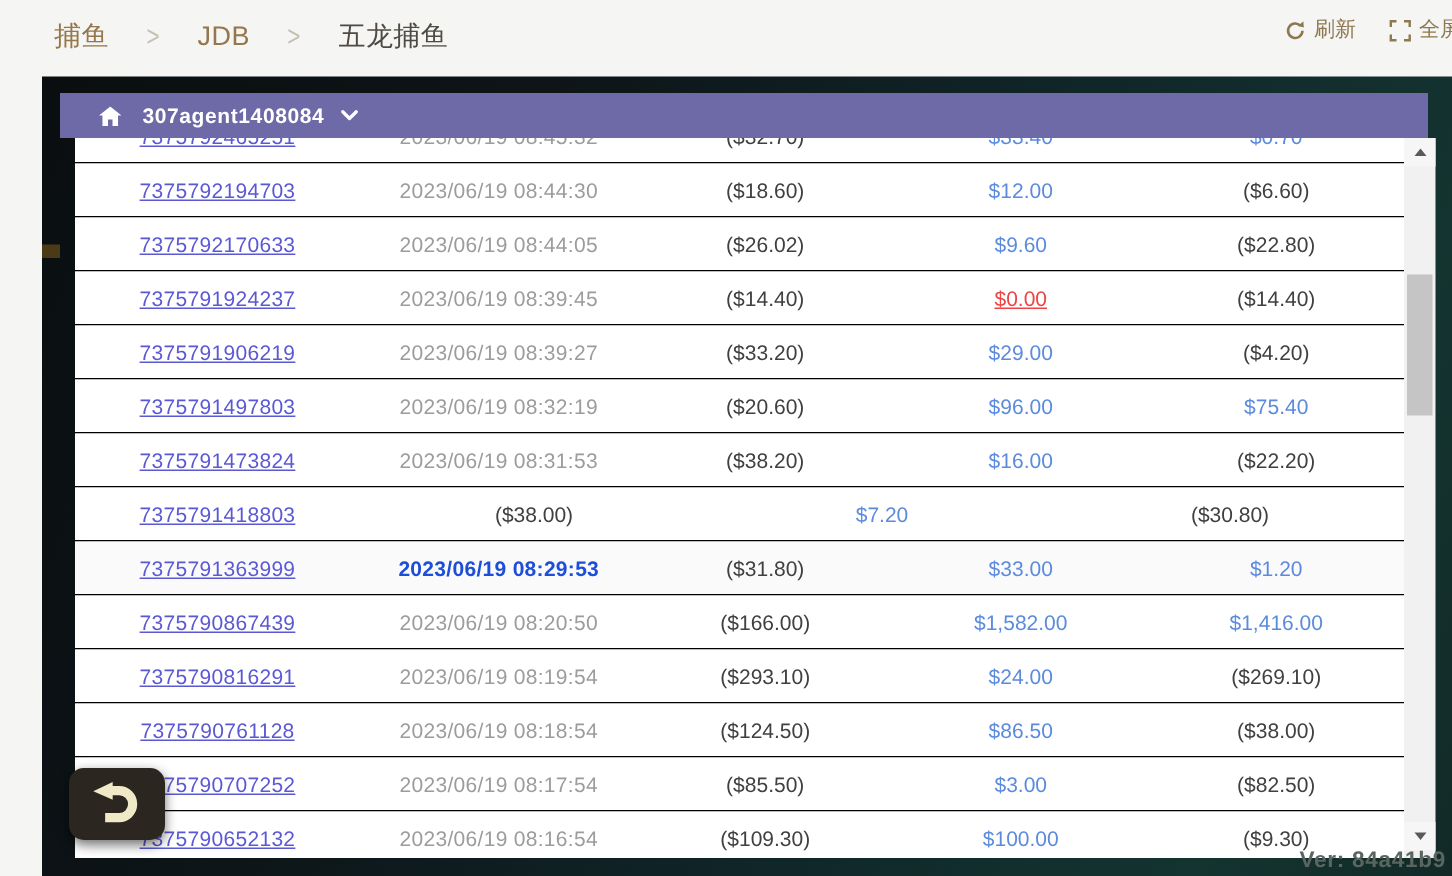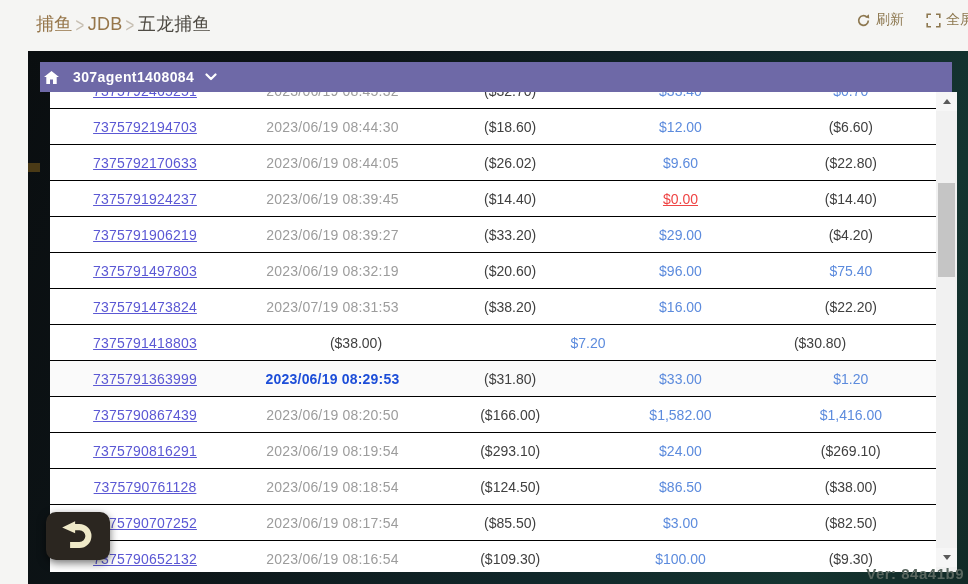--- a/index.html
+++ b/index.html
@@ -4,38 +4,38 @@
 <style>
   html,body{margin:0;padding:0;}
   body{
     width:968px;height:584px;overflow:hidden;position:relative;
     background:#f5f5f3;
     font-family:"Liberation Sans", sans-serif;
     -webkit-font-smoothing:antialiased;
   }
   
   .topbar{position:absolute;left:0;top:0;width:968px;height:51px;background:#f5f5f3;}
-  .breadcrumb{position:absolute;left:36px;top:12px;font-size:18px;letter-spacing:.3px;display:flex;align-items:center;gap:3px;}
+  .breadcrumb{position:absolute;left:36px;top:12px;font-size:18px;letter-spacing:.3px;display:flex;align-items:center;gap:25px;}
   .crumb-link{color:#96764a;text-decoration:none;cursor:pointer;}
   .crumb-sep{color:#c7bfb2;font-size:15px;transform:scaleY(1.3);}
   .crumb-current{color:#4f4b44;}
   .toolbar{position:absolute;right:-6px;top:11px;display:flex;align-items:center;gap:22px;color:#8d7850;font-size:14px;}
   .tool-btn{display:flex;align-items:center;gap:5px;cursor:pointer;white-space:nowrap;}
   .tool-btn svg{display:block;}
   
   .dark-region{
     position:absolute;left:28px;top:51px;width:940px;height:533px;
     background:linear-gradient(112deg,#0a0e10 0%,#0d1518 30%,#10272a 62%,#143430 85%,#122a27 100%);
   }
   .red-patch{position:absolute;left:0;top:112px;width:12px;height:9px;background:#4a3a16;}
   
   .panel-header{
     position:absolute;left:12px;top:11px;width:912px;height:30px;
     background:#6e69a7;color:#fff;display:flex;align-items:center;
-    padding-left:4px;box-sizing:border-box;
+    padding-left:26px;box-sizing:border-box;
   }
   .panel-header .home{margin-right:14px;display:flex;cursor:pointer;}
   .agent-name{font-size:14px;font-weight:700;letter-spacing:.4px;cursor:pointer;}
   .panel-header .caret{margin-left:11px;display:flex;cursor:pointer;}
   
   .panel-body{
     position:absolute;left:22px;top:41px;width:886px;height:480px;
     background:#fff;overflow:hidden;
     box-shadow:inset 16px 0 16px -16px rgba(0,0,0,.45);
   }
@@ -160,21 +160,21 @@
         </div>
         <div class="trow">
           <div class="cell cell-id"><a>7375791497803</a></div>
           <div class="cell cell-date">2023/06/19 08:32:19</div>
           <div class="cell cell-a tone-red">($20.60)</div>
           <div class="cell cell-a tone-blue">$96.00</div>
           <div class="cell cell-a tone-blue">$75.40</div>
         </div>
         <div class="trow">
           <div class="cell cell-id"><a>7375791473824</a></div>
-          <div class="cell cell-date">2023/07/19 08:31:53</div>
+          <div class="cell cell-date">2023/06/19 08:31:53</div>
           <div class="cell cell-a tone-red">($38.20)</div>
           <div class="cell cell-a tone-blue">$16.00</div>
           <div class="cell cell-a tone-red">($22.20)</div>
         </div>
         <div class="trow">
           <div class="cell cell-id"><a>7375791418803</a></div>
           <div class="cell cell-a tone-red">($38.00)</div>
           <div class="cell cell-a tone-blue">$7.20</div>
           <div class="cell cell-a tone-red">($30.80)</div>
         </div>

